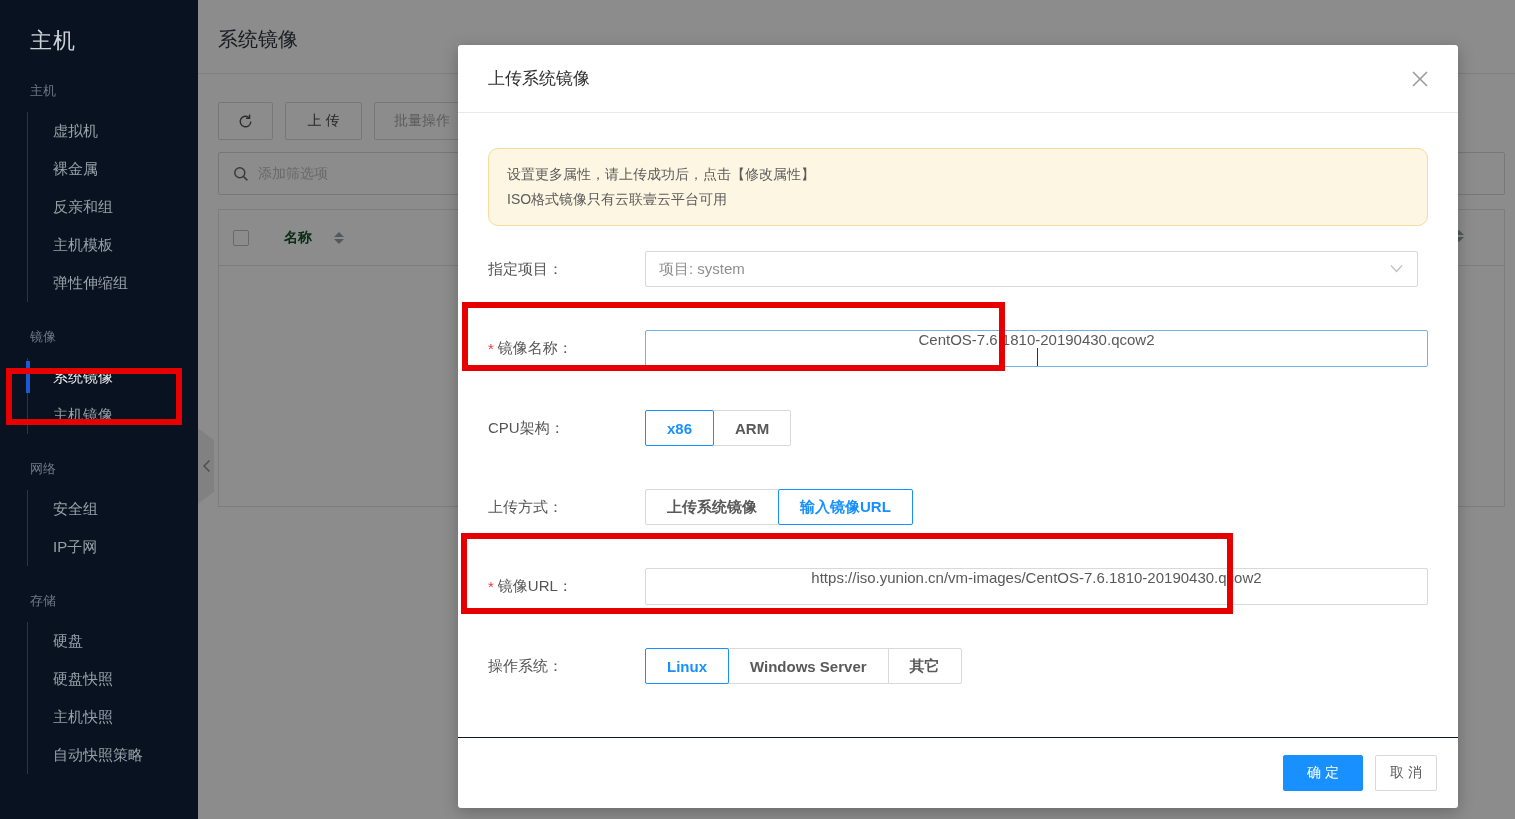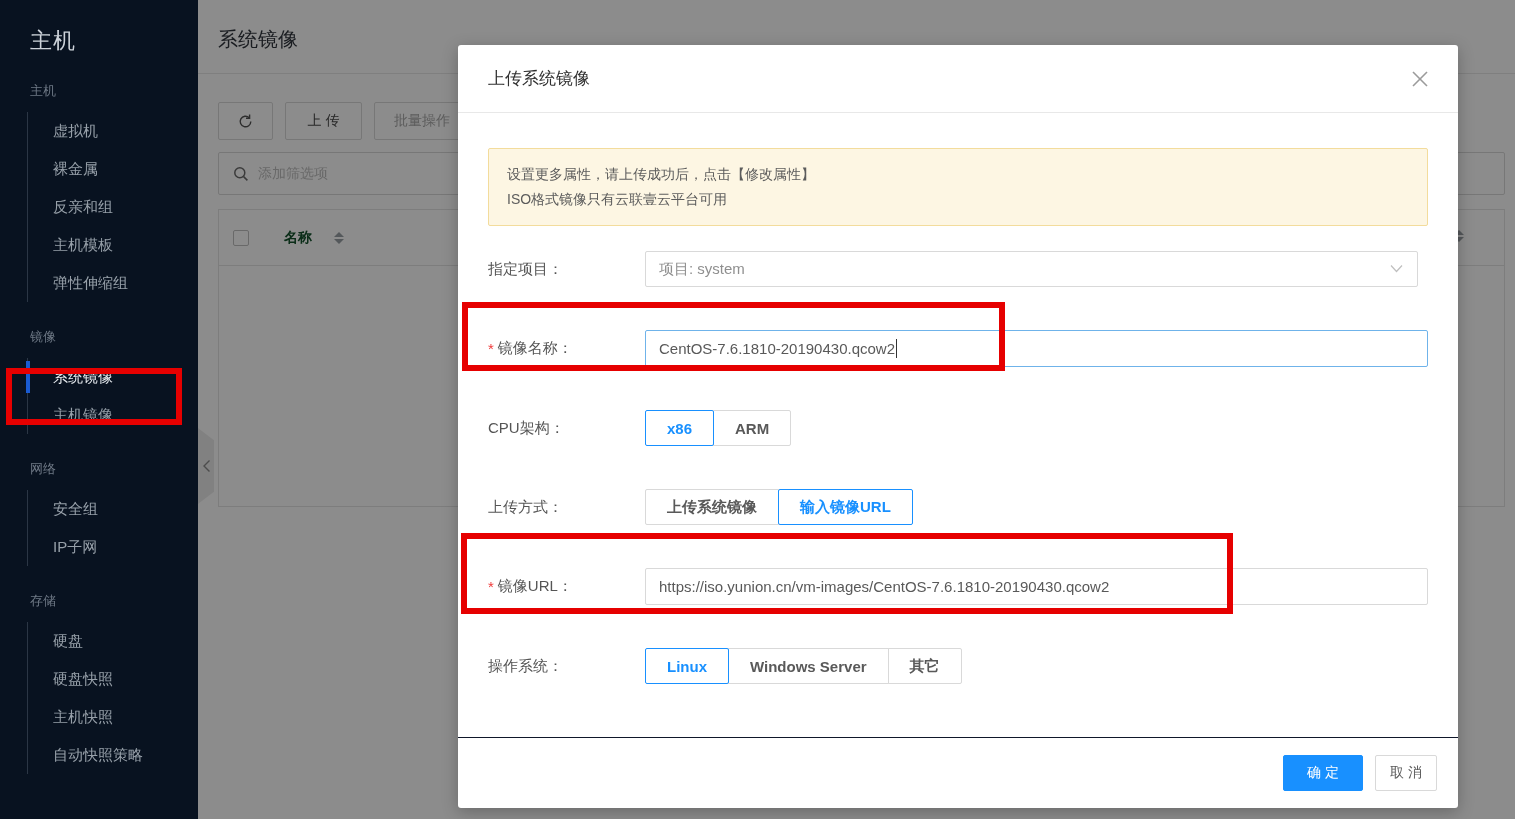--- a/index.html
+++ b/index.html
@@ -40,29 +40,29 @@
 
   
   .mask { position:absolute; left:198px; top:0; right:0; bottom:0; background:rgba(0,0,0,0.45); z-index:10; }
 
   
   .modal { position:absolute; left:458px; top:45px; width:1000px; height:763px; background:#fff; border-radius:3px; box-shadow:0 4px 16px rgba(0,0,0,0.25); z-index:20; }
   .modal-header { position:relative; height:68px; border-bottom:1px solid #e8e8e8; display:flex; align-items:center; padding-left:30px; }
   .modal-title { font-size:17px; font-weight:500; color:#303030; }
   .modal-close { position:absolute; right:28px; top:24px; width:20px; height:20px; cursor:pointer; }
   .modal-body { padding:0 30px; }
-  .notice { margin-top:35px; background:#fdf6e3; border:1px solid #f3dc9c; border-radius:2px; padding:13px 18px; font-size:14px; color:#5c5c5c; line-height:25px; }
+  .notice { margin-top:35px; background:#fdf6e3; border:1px solid #f3dc9c; border-radius:10px; padding:13px 18px; font-size:14px; color:#5c5c5c; line-height:25px; }
   .form-row { display:flex; margin-top:43px; }
   .form-row.first { margin-top:25px; }
   .form-label { width:157px; font-size:15px; color:#555; display:flex; align-items:center; }
   .req { color:#f03a3a; margin-right:4px; }
   .select { position:relative; width:773px; height:36px; border:1px solid #d9d9d9; border-radius:2px; display:flex; align-items:center; padding:0 34px 0 13px; cursor:pointer; }
   .select-value { font-size:15px; color:#8f8f8f; }
   .select-arrow { position:absolute; right:14px; top:12px; }
-  .text-input { display:flex; align-items:center; width:783px; height:37px; border:1px solid #d9d9d9; border-radius:2px; padding:0 13px; font-size:15px; color:#595959; background:#fff; }
+  .text-input { display:flex; align-items:center; width:783px; height:37px; border:1px solid #d9d9d9; border-radius:2px; padding:0 13px; font-size:15px; color:#595959; background:#fff;flex-direction:column; }
   .text-input.focused { border-color:#6fb3ea; }
   .caret { display:inline-block; width:1px; height:19px; background:#333; margin-left:1px; }
   .seg { display:inline-flex; }
   .seg-btn { height:36px; padding:0 21px; display:inline-flex; align-items:center; justify-content:center; background:#fff; border:1px solid #d9d9d9; font-size:15px; color:#595959; margin-left:-1px; cursor:pointer;font-weight:bold; }
   .seg-btn:first-child { margin-left:0; border-radius:2px 0 0 2px; }
   .seg-btn:last-child { border-radius:0 2px 2px 0; }
   .seg-btn.selected { border-color:#1890ff; color:#1890ff; z-index:1; border-radius:2px; }
   .modal-footer { position:absolute; left:0; right:0; bottom:0; height:71px; border-top:1px solid #0f172a; display:flex; align-items:center; justify-content:flex-end; padding-right:21px; }
   .btn-ok { width:80px; height:36px; background:#1890ff; border:1px solid #1890ff; border-radius:2px; color:#fff; font-size:14px; cursor:pointer; }
   .btn-cancel { width:62px; height:36px; background:#fff; border:1px solid #d9d9d9; border-radius:2px; color:#595959; font-size:14px; margin-left:12px; cursor:pointer; }

